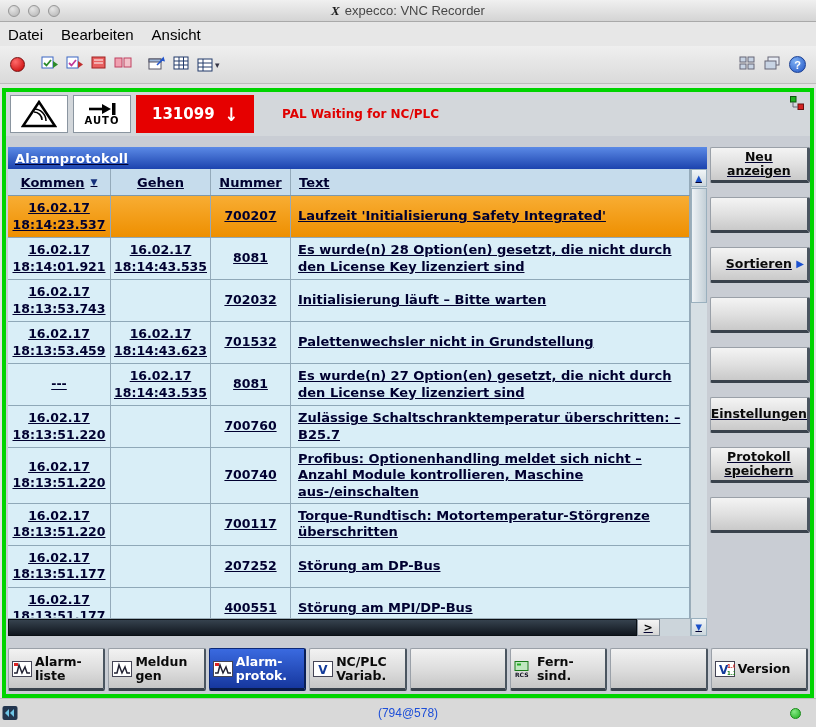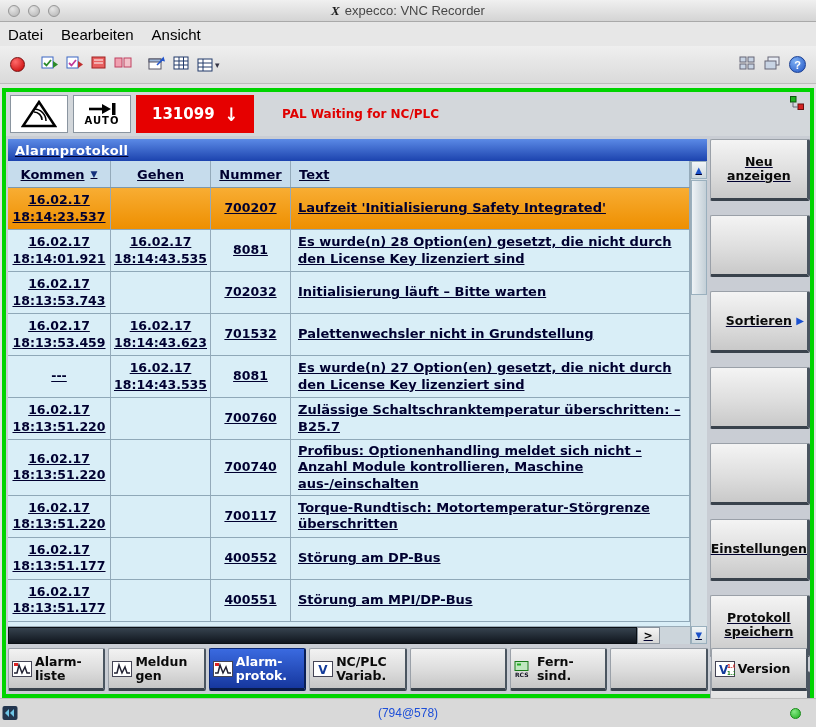--- a/index.html
+++ b/index.html
@@ -35,21 +35,21 @@
   .help-circle { width:17px; height:17px; border-radius:50%;
     background:radial-gradient(circle at 35% 30%, #7db0f4, #2254c4);
     color:#fff; font-size:11px; font-weight:bold; display:flex; align-items:center;
     justify-content:center; border:1px solid #1a3f92; }
   .dd-caret { font-size:9px; color:#334; margin-left:1px; }
 
   
   .viewport { position:absolute; left:2px; top:88px; width:812px; height:610px;
     border:4px solid #00d400; background:#c9cdd4; }
   .hmi { width:100%; height:100%; display:flex; flex-direction:column;
-    font-family:"DejaVu Sans", sans-serif; font-weight:bold; color:#000030; }
+    font-family:"DejaVu Sans", sans-serif; font-weight:bold; color:#000030;gap:8px; }
 
   .hmi-top { height:44px; flex:0 0 auto; margin-bottom:3px; background:#d3d7db;
     display:flex; align-items:center; padding:2px 4px; position:relative; }
   .icon-box { width:58px; height:38px; background:#fff; border:1px solid #8a95a0;
     display:flex; flex-direction:column; align-items:center; justify-content:center;
     margin-right:5px; }
   .auto-label { font-size:10px; letter-spacing:1px; color:#000; line-height:1; margin-top:1px; }
   .alarm-count-box { width:118px; height:38px; background:#e60000; color:#fff;
     display:flex; align-items:center; justify-content:center; gap:10px;
     font-size:15px; margin-right:28px; }
@@ -95,21 +95,21 @@
     border-top:1px solid #9aacb8; }
   .hs-thumb { flex:1; background:linear-gradient(#36424e,#10161e);
     border:1px solid #0a0f14; }
   .hs-btn { width:23px; background:linear-gradient(#f5f5f5,#d6d6d6);
     border:1px solid #87909a; display:flex; align-items:center; justify-content:center;
     font-size:11px; color:#000; }
   .hs-end { width:30px; background:#ccd5db; }
 
   .softkeys-right { flex:1; max-width:102px; margin-left:3px; display:flex;
     flex-direction:column; }
-  .skr { height:62px; flex:0 0 auto; margin-bottom:14px; position:relative;
+  .skr { height:36px; flex:0 0 auto; margin-bottom:14px; position:relative;
     background:linear-gradient(#f4f4f4,#dedede 55%,#c9c9c9);
     border:1px solid #9aa0a8; border-right:3px solid #4a5560; border-bottom:3px solid #39424c;
     border-radius:2px; display:flex; align-items:center; justify-content:center;
     text-align:center; font-size:12.5px; line-height:1.15; white-space:pre-line; color:#0a0a0a; }
   .sk-arrow { position:absolute; right:3px; top:50%; transform:translateY(-50%);
     color:#1a50d0; font-size:10px; }
 
   .softkeys-bottom { height:50px; flex:0 0 auto; display:flex; gap:3px;
     padding:4px 2px 3px 2px; }
   .skb { flex:1; position:relative; background:linear-gradient(#f2f2f2,#dcdcdc 55%,#c6c6c6);
@@ -356,21 +356,21 @@
                   </div>
                   <div class="cell text">Torque-Rundtisch: Motortemperatur-Störgrenze überschritten</div>
                 </div>
                 <div class="trow">
                   <div class="cell w-kommen">
                     <div>16.02.17</div>
                     <div>18:13:51.177</div>
                   </div>
                   <div class="cell w-gehen"></div>
                   <div class="cell w-nummer">
-                    <div>400552</div>
+                    <div>207252</div>
                   </div>
                   <div class="cell text">Störung am DP-Bus</div>
                 </div>
                 <div class="trow">
                   <div class="cell w-kommen">
                     <div>16.02.17</div>
                     <div>18:13:51.177</div>
                   </div>
                   <div class="cell w-gehen"></div>
                   <div class="cell w-nummer">

